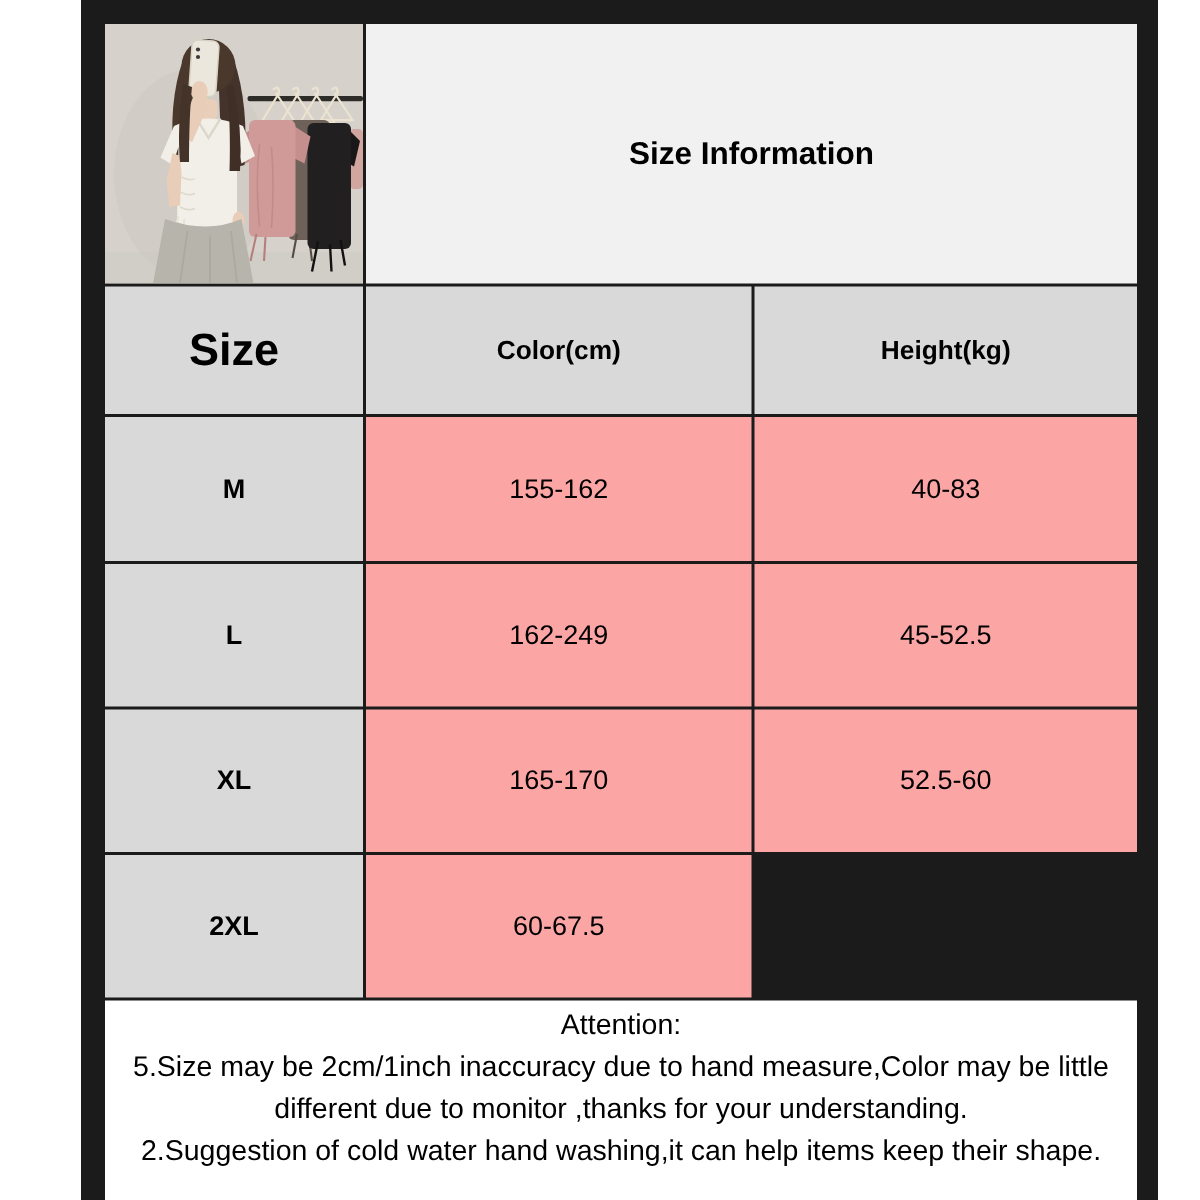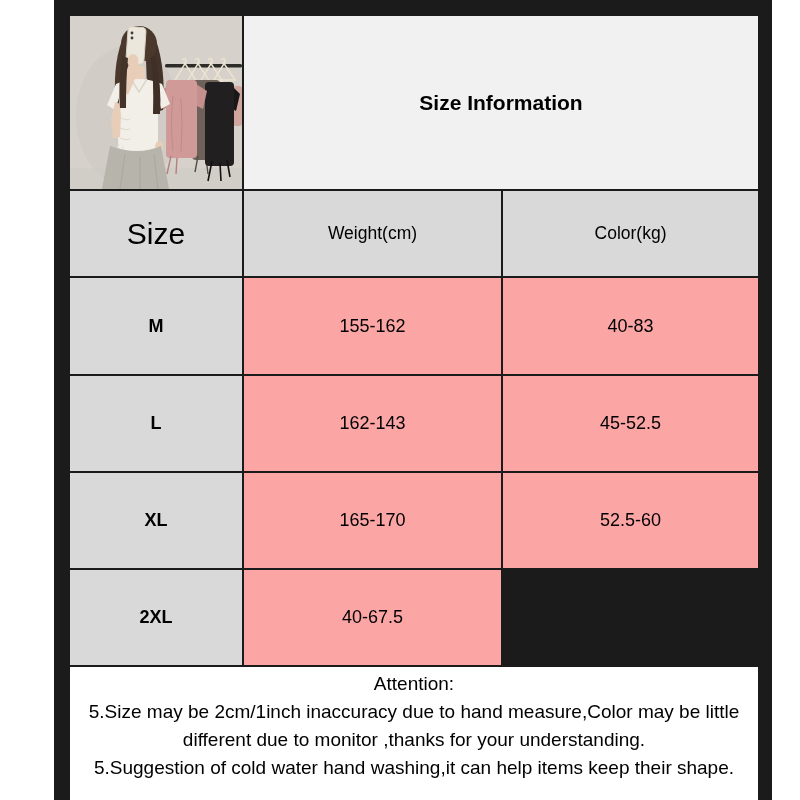--- a/index.html
+++ b/index.html
@@ -18,21 +18,21 @@
     background:#1b1b1b;
     width:686px;
   }
   .cell{
     display:flex;align-items:center;justify-content:center;
     background:#fca5a5;text-align:center;
   }
   .photo-cell{padding:0;overflow:hidden;background:#d6d2cb;display:block;}
   .photo-cell svg{display:block;width:100%;height:100%;}
   .title-cell{grid-column:2/4;background:#f1f1f1;font-weight:bold;font-size:21px;}
-  .hdr{background:#d9d9d9;font-weight:normal;font-size:17.5px;}
+  .hdr{background:#d9d9d9;font-weight:bold;font-size:17.5px;}
   .hdr-size{font-size:30px;}
   .size-col{background:#d9d9d9;font-weight:bold;font-size:18px;}
   .val{font-size:18px;}
   .attention-cell{
     grid-column:1/4;background:#ffffff;
     display:block;text-align:center;
     padding:3px 6px;box-sizing:border-box;
     font-size:19px;line-height:28px;
   }
   .attention-cell div{white-space:nowrap;}
@@ -116,38 +116,38 @@
 
         <path d="M40 130 Q68 140 91 130 L99 173 L32 173 Z" fill="#b7b4ab"></path>
         <path d="M55 138 L50 173 M70 141 L70 173 M84 138 L88 173" stroke="#aca99f" stroke-width="1.2" fill="none"></path>
       </g>
     </svg>
   </div>
 
   <div class="cell title-cell">Size Information</div>
 
   <div class="cell hdr hdr-size">Size</div>
-  <div class="cell hdr">Weight(cm)</div>
-  <div class="cell hdr">Color(kg)</div>
+  <div class="cell hdr">Color(cm)</div>
+  <div class="cell hdr">Height(kg)</div>
 
   <div class="cell size-col">M</div>
   <div class="cell val">155-162</div>
   <div class="cell val">40-83</div>
 
   <div class="cell size-col">L</div>
-  <div class="cell val">162-143</div>
+  <div class="cell val">162-249</div>
   <div class="cell val">45-52.5</div>
 
   <div class="cell size-col">XL</div>
   <div class="cell val">165-170</div>
   <div class="cell val">52.5-60</div>
 
   <div class="cell size-col">2XL</div>
-  <div class="cell val">40-67.5</div>
+  <div class="cell val">60-67.5</div>
 
   <div class="cell attention-cell">
     <div>Attention:</div>
     <div>5.Size may be 2cm/1inch inaccuracy due to hand measure,Color may be little</div>
     <div>different due to monitor ,thanks for your understanding.</div>
-    <div>5.Suggestion of cold water hand washing,it can help items keep their shape.</div>
+    <div>2.Suggestion of cold water hand washing,it can help items keep their shape.</div>
   </div>
 
 </div>
 
 </body></html>

